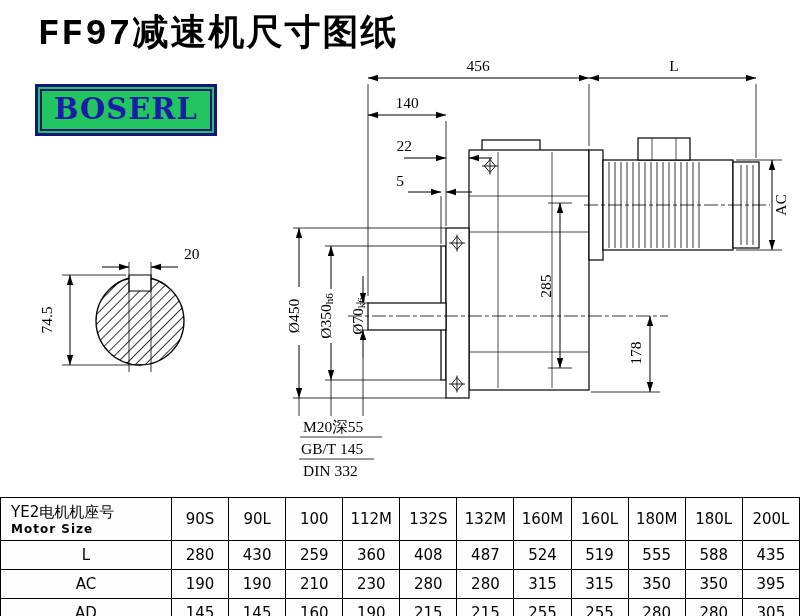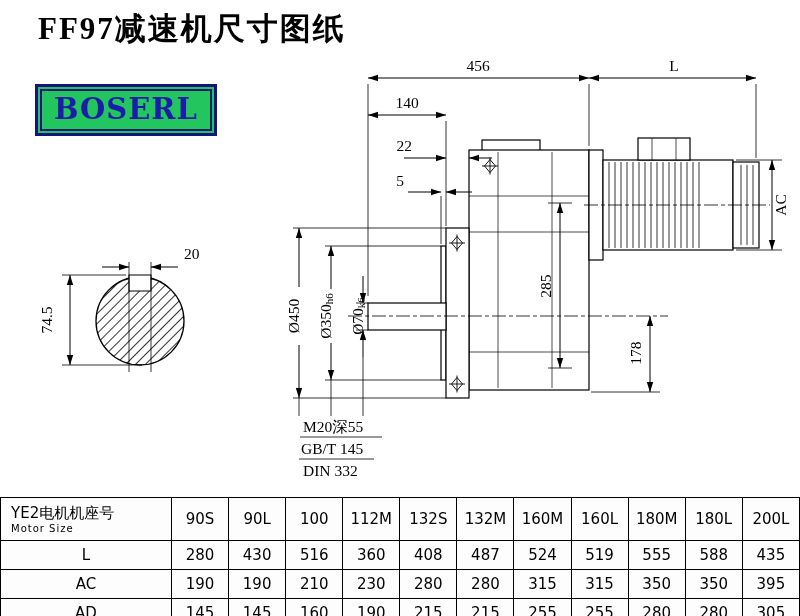--- a/index.html
+++ b/index.html
@@ -2,22 +2,22 @@
 <html><head>
 <meta charset="utf-8">
 <style>
   html,body { margin:0; padding:0; }
   body {
     width:800px; height:616px; position:relative; background:#ffffff;
     font-family:"DejaVu Sans", sans-serif; overflow:hidden;
   }
   .title {
     position:absolute; left:38px; top:8px; margin:0;
-    font-size:31px; font-weight:bold; color:#000; letter-spacing:2px;
-    font-family:Liberation Serif, serif;
+    font-size:36px; font-weight:bold; color:#000; letter-spacing:2px;
+    font-family:Liberation Mono, monospace;
   }
   .logo {
     position:absolute; left:35px; top:84px;
     border:3px solid #14147a; padding:2px; background:#22c55e;
   }
   .logo-inner {
     border:2px solid #14147a; padding:1px 12px 3px 12px;
   }
   .logo-inner span {
     font-family:"DejaVu Serif", serif; font-weight:bold;
@@ -35,21 +35,21 @@
     border-collapse:collapse; table-layout:fixed; background:#fdfdfd;
     font-size:15px; color:#000;
   }
   table.sizes th, table.sizes td {
     border:1px solid #000; text-align:center; font-weight:normal;
     padding:2px 0; height:24px; overflow:hidden;
   }
   table.sizes .c0 { width:160px; }
   table.sizes th.c0 { text-align:left; padding-left:10px; }
   table.sizes .hdr-row th { height:38px; }
-  table.sizes .en { font-size:10px; letter-spacing:1px; }
+  table.sizes .en { font-size:12px; letter-spacing:1px;font-weight:bold; }
 </style>
 </head>
 <body>
 
 <svg class="drawing" width="800" height="500" viewBox="0 0 800 500">
   <defs>
     <marker id="arr" viewBox="0 0 10 10" refX="10" refY="5" markerWidth="10" markerHeight="10" orient="auto-start-reverse">
       <path d="M0,1.8 L10,5 L0,8.2 Z" fill="#000"></path>
     </marker>
     <pattern id="hatch" width="7" height="7" patternUnits="userSpaceOnUse" patternTransform="rotate(45)">
@@ -244,21 +244,21 @@
     <th>160M</th>
     <th>160L</th>
     <th>180M</th>
     <th>180L</th>
     <th>200L</th>
   </tr>
   <tr>
     <td class="c0">L</td>
     <td>280</td>
     <td>430</td>
-    <td>516</td>
+    <td>259</td>
     <td>360</td>
     <td>408</td>
     <td>487</td>
     <td>524</td>
     <td>519</td>
     <td>555</td>
     <td>588</td>
     <td>435</td>
   </tr>
   <tr>

